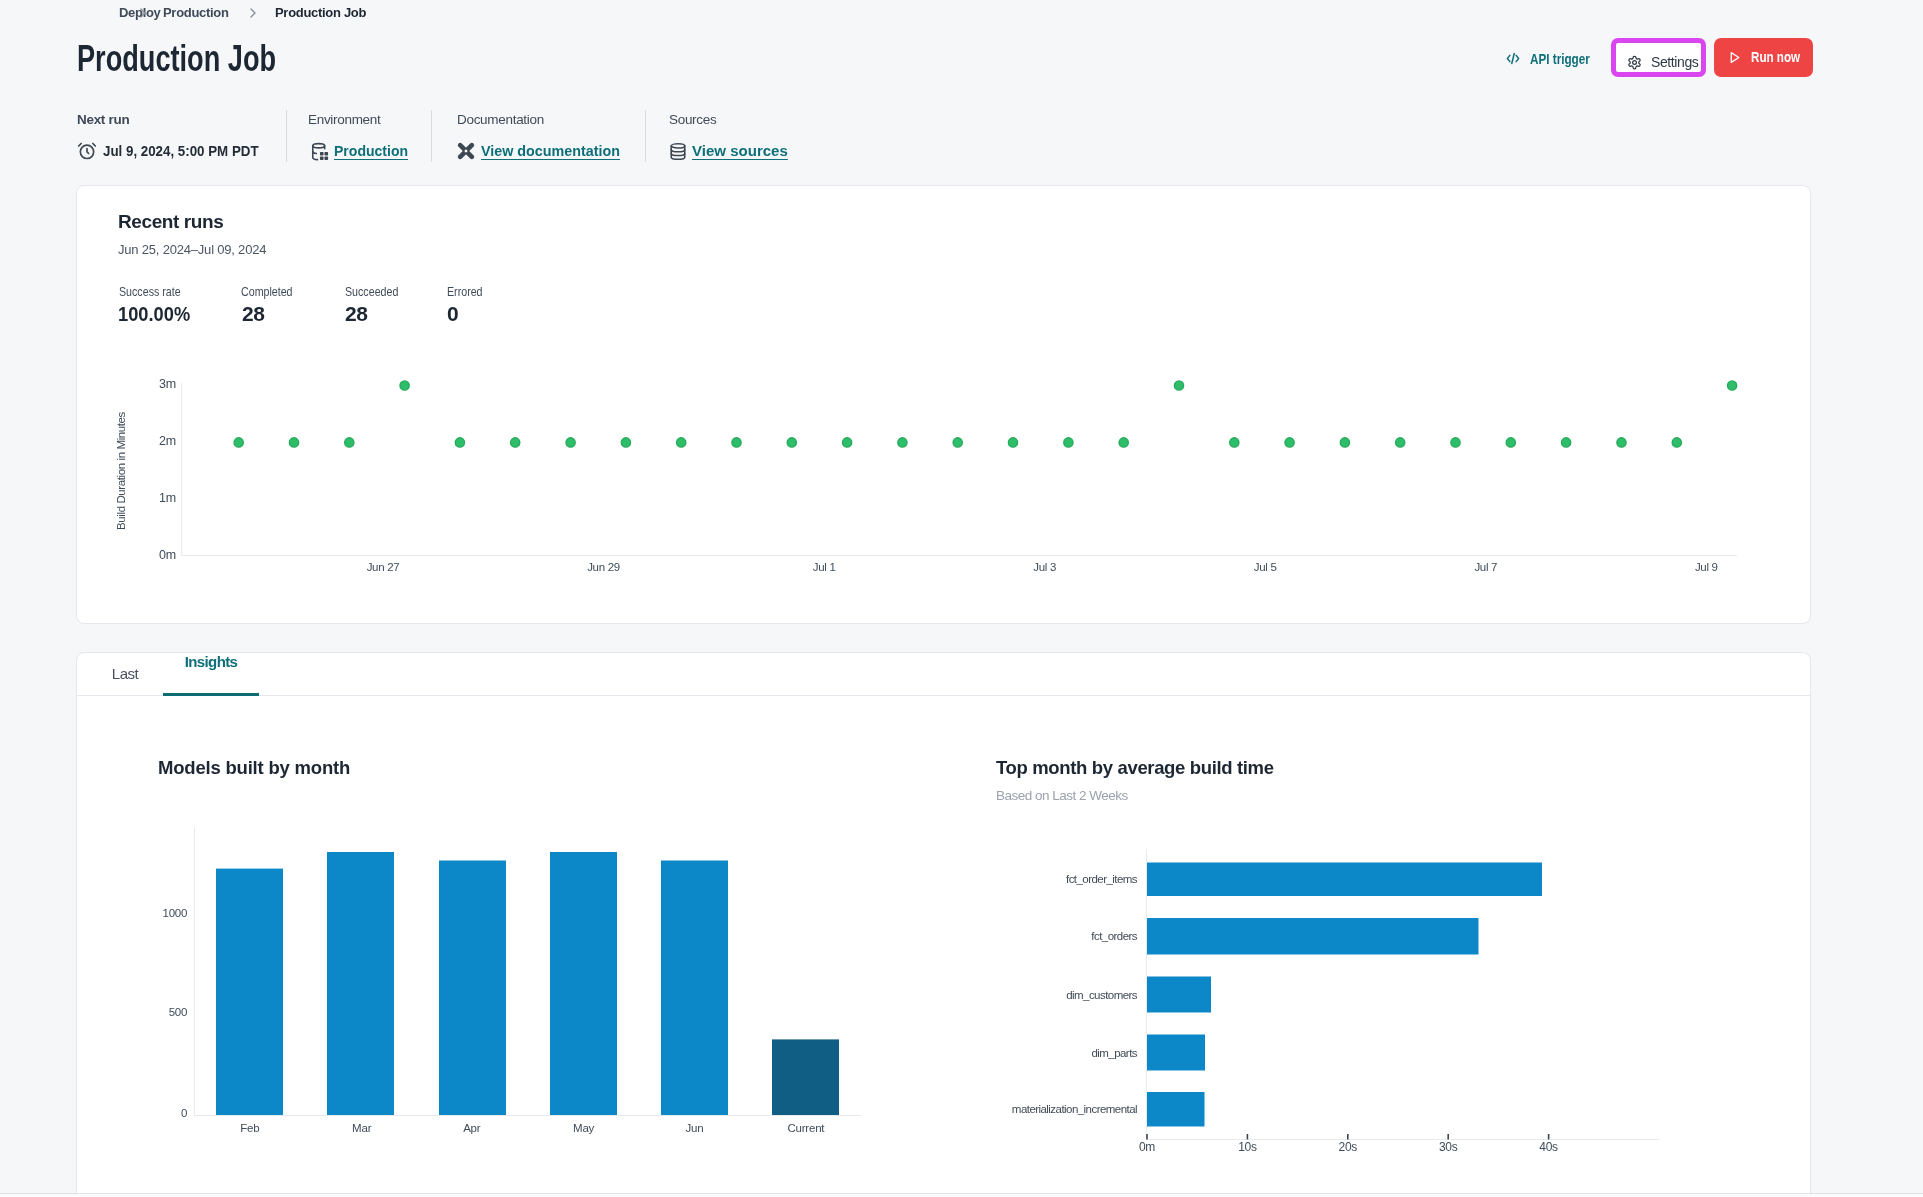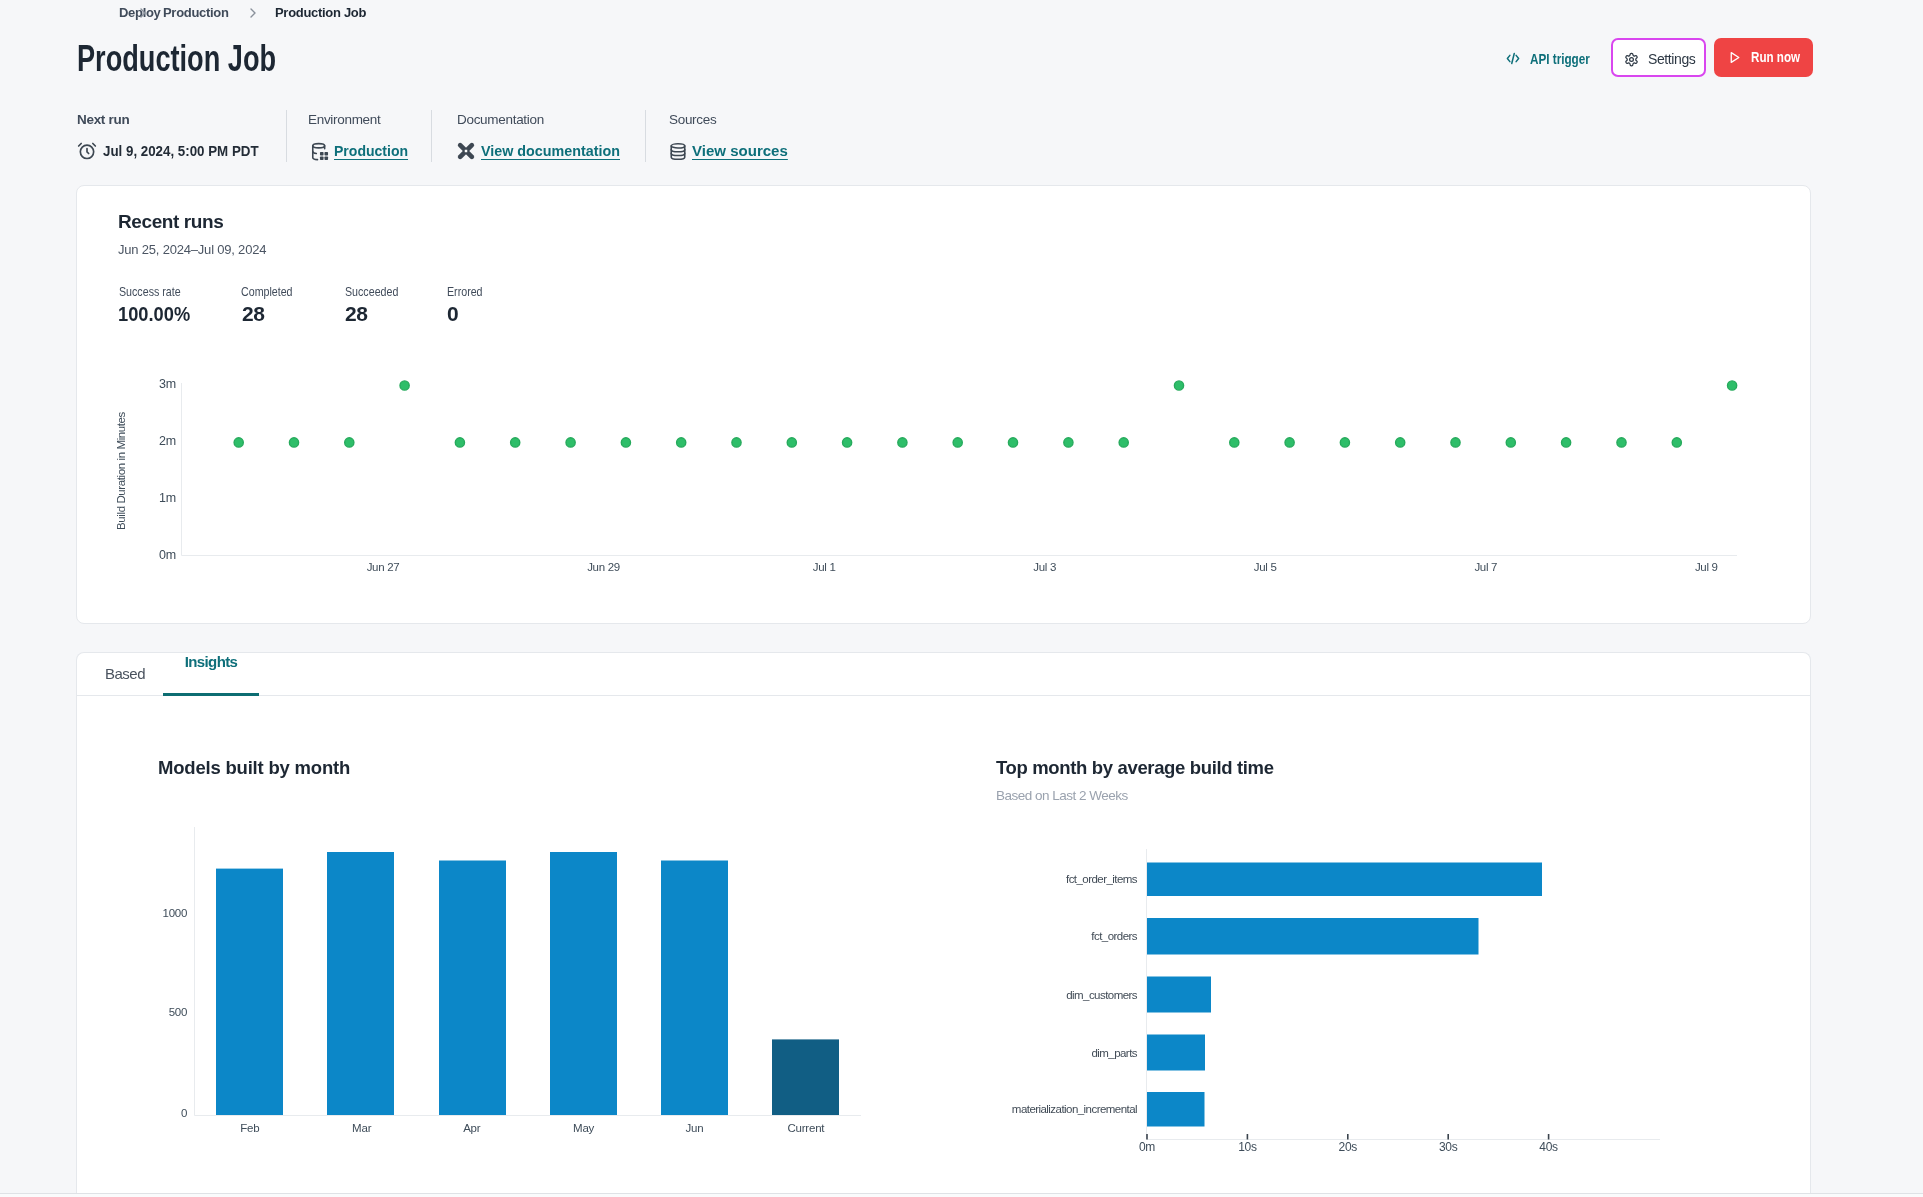--- a/index.html
+++ b/index.html
@@ -26,21 +26,21 @@
 
 <div class="abs sx" style="left:77px; top:38px; font-size:36px; font-weight:bold; color:#1d2733; transform:scaleX(0.754);">Production Job</div>
 
 <svg class="abs" style="left:1505px; top:51px;" width="16" height="15" viewBox="0 0 24 24" fill="none" stroke="#0e6f7a" stroke-width="2.4" stroke-linecap="round" stroke-linejoin="round">
     <path d="M17 7l4 5-4 5"></path>
     <path d="M7 7l-4 5 4 5"></path>
     <path d="M14 4l-4 16"></path>
   </svg>
 <div class="abs sx" style="left:1530px; top:50px; font-size:15px; font-weight:bold; color:#0e6f7a; transform:scaleX(0.78);">API trigger</div>
 
-<div class="abs" style="left:1611px; top:38px; width:95px; height:39px; background:#fff; border:2px solid #d946ef; border-radius:7px;">
+<div class="abs" style="left:1611px; top:38px; width:95px; height:39px; background:#fff; border:5px solid #d946ef; border-radius:7px;">
   <svg class="abs" style="left:11px; top:12px;" width="15" height="15" viewBox="0 0 24 24" fill="none" stroke="#2d3844" stroke-width="2" stroke-linecap="round" stroke-linejoin="round">
       <path d="M12.22 2h-.44a2 2 0 0 0-2 2v.18a2 2 0 0 1-1 1.73l-.43.25a2 2 0 0 1-2 0l-.15-.08a2 2 0 0 0-2.73.73l-.22.38a2 2 0 0 0 .73 2.73l.15.1a2 2 0 0 1 1 1.72v.51a2 2 0 0 1-1 1.74l-.15.09a2 2 0 0 0-.73 2.73l.22.38a2 2 0 0 0 2.73.73l.15-.08a2 2 0 0 1 2 0l.43.25a2 2 0 0 1 1 1.73V20a2 2 0 0 0 2 2h.44a2 2 0 0 0 2-2v-.18a2 2 0 0 1 1-1.73l.43-.25a2 2 0 0 1 2 0l.15.08a2 2 0 0 0 2.73-.73l.22-.39a2 2 0 0 0-.73-2.73l-.15-.08a2 2 0 0 1-1-1.74v-.5a2 2 0 0 1 1-1.74l.15-.09a2 2 0 0 0 .73-2.73l-.22-.38a2 2 0 0 0-2.73-.73l-.15.08a2 2 0 0 1-2 0l-.43-.25a2 2 0 0 1-1-1.73V4a2 2 0 0 0-2-2z"></path>
       <circle cx="12" cy="12" r="3"></circle>
     </svg>
   <span class="abs" style="left:35px; top:11px; font-size:14px; letter-spacing:-0.4px; color:#2d3844;">Settings</span>
 </div>
 
 <div class="abs" style="left:1714px; top:38px; width:99px; height:39px; background:#ef4444; border-radius:7px;">
   <svg class="abs" style="left:14px; top:13px;" width="13" height="13" viewBox="0 0 24 24" fill="none" stroke="#ffffff" stroke-width="2.4" stroke-linecap="round" stroke-linejoin="round">
       <polygon points="6 3 20 12 6 21 6 3"></polygon>
@@ -147,21 +147,21 @@
       <circle cx="1378.5" cy="256.4" r="4.6" fill="#2ebe69" stroke="#26aa5c" stroke-width="1.4"></circle>
       <circle cx="1433.8" cy="256.4" r="4.6" fill="#2ebe69" stroke="#26aa5c" stroke-width="1.4"></circle>
       <circle cx="1489.1" cy="256.4" r="4.6" fill="#2ebe69" stroke="#26aa5c" stroke-width="1.4"></circle>
       <circle cx="1544.5" cy="256.4" r="4.6" fill="#2ebe69" stroke="#26aa5c" stroke-width="1.4"></circle>
       <circle cx="1599.8" cy="256.4" r="4.6" fill="#2ebe69" stroke="#26aa5c" stroke-width="1.4"></circle>
       <circle cx="1655.1" cy="199.5" r="4.6" fill="#2ebe69" stroke="#26aa5c" stroke-width="1.4"></circle>
     </svg>
 </div>
 
 <div class="card" style="left:76px; top:652px; width:1735px; height:541px; border-bottom:none; border-bottom-left-radius:0; border-bottom-right-radius:0;">
-  <div class="abs" style="left:16px; top:12px; width:64px; height:20px; font-size:15px; letter-spacing:-0.5px; color:#49525e; text-align:center;">Based</div>
+  <div class="abs" style="left:16px; top:12px; width:64px; height:20px; font-size:15px; letter-spacing:-0.5px; color:#49525e; text-align:center;">Last</div>
   <div class="abs" style="left:86px; top:0; width:96px; height:20px; font-size:15px; letter-spacing:-0.6px; font-weight:bold; color:#0e6f7a; text-align:center;">Insights</div>
   <div class="abs" style="left:0; top:42px; width:1733px; height:1px; background:#e5e8ec;"></div>
   <div class="abs" style="left:86px; top:40px; width:96px; height:3px; background:#0d6d72;"></div>
 
   <div class="abs" style="left:81px; top:104px; font-size:18.5px; font-weight:bold; letter-spacing:-0.2px; color:#1d2733;text-align:right;">Models built by month</div>
   <svg class="abs" style="left:0; top:0;" width="900" height="539" font-family="Liberation Sans, sans-serif">
       <line x1="117.5" y1="174" x2="117.5" y2="462.5" stroke="#e8ebee" stroke-width="1"></line>
       <line x1="117.5" y1="462.5" x2="784" y2="462.5" stroke="#e8ebee" stroke-width="1"></line>
       <text x="110" y="264" text-anchor="end" font-size="11.5" fill="#3e4c59" letter-spacing="-0.3">1000</text>
       <text x="110" y="363" text-anchor="end" font-size="11.5" fill="#3e4c59" letter-spacing="-0.3">500</text>

